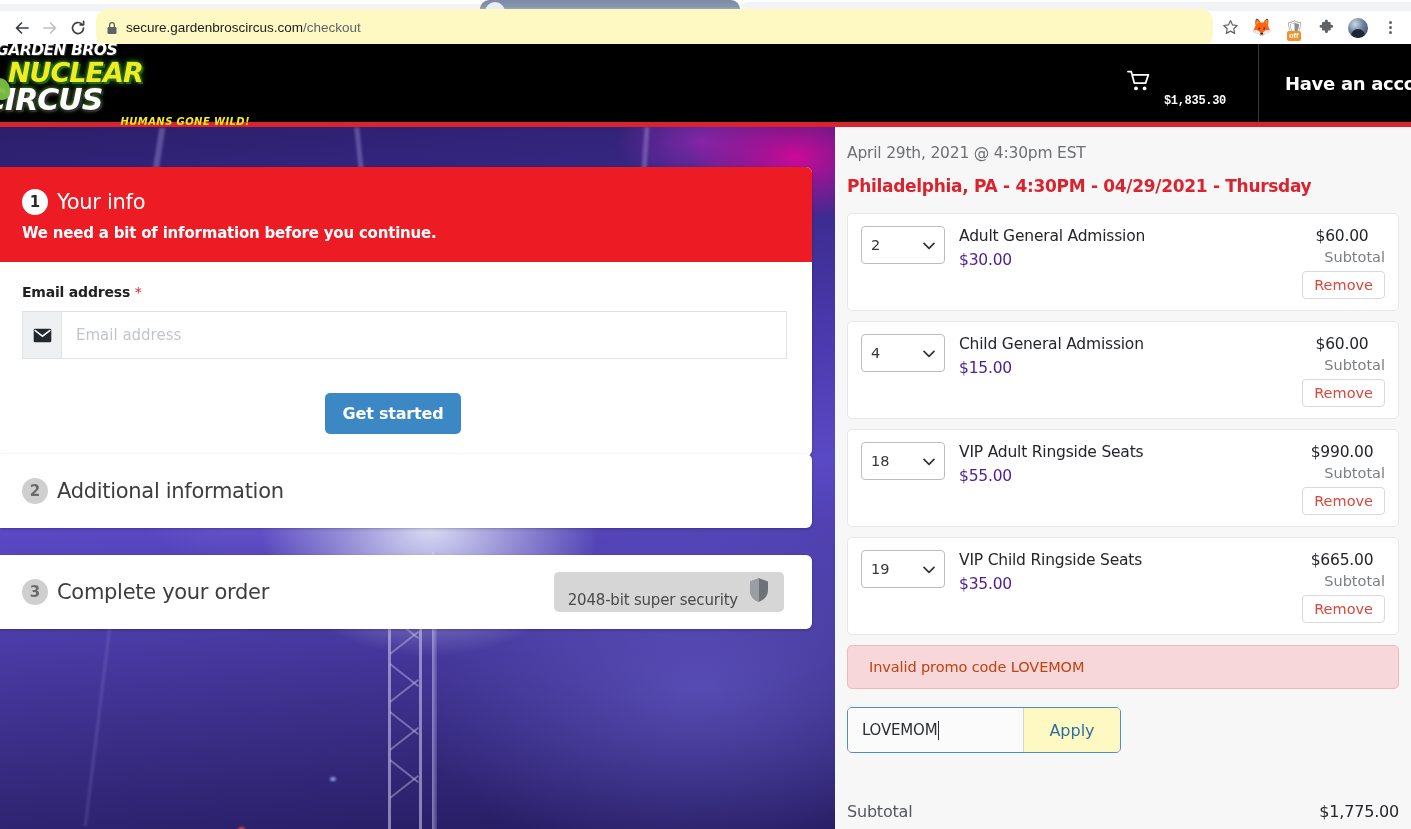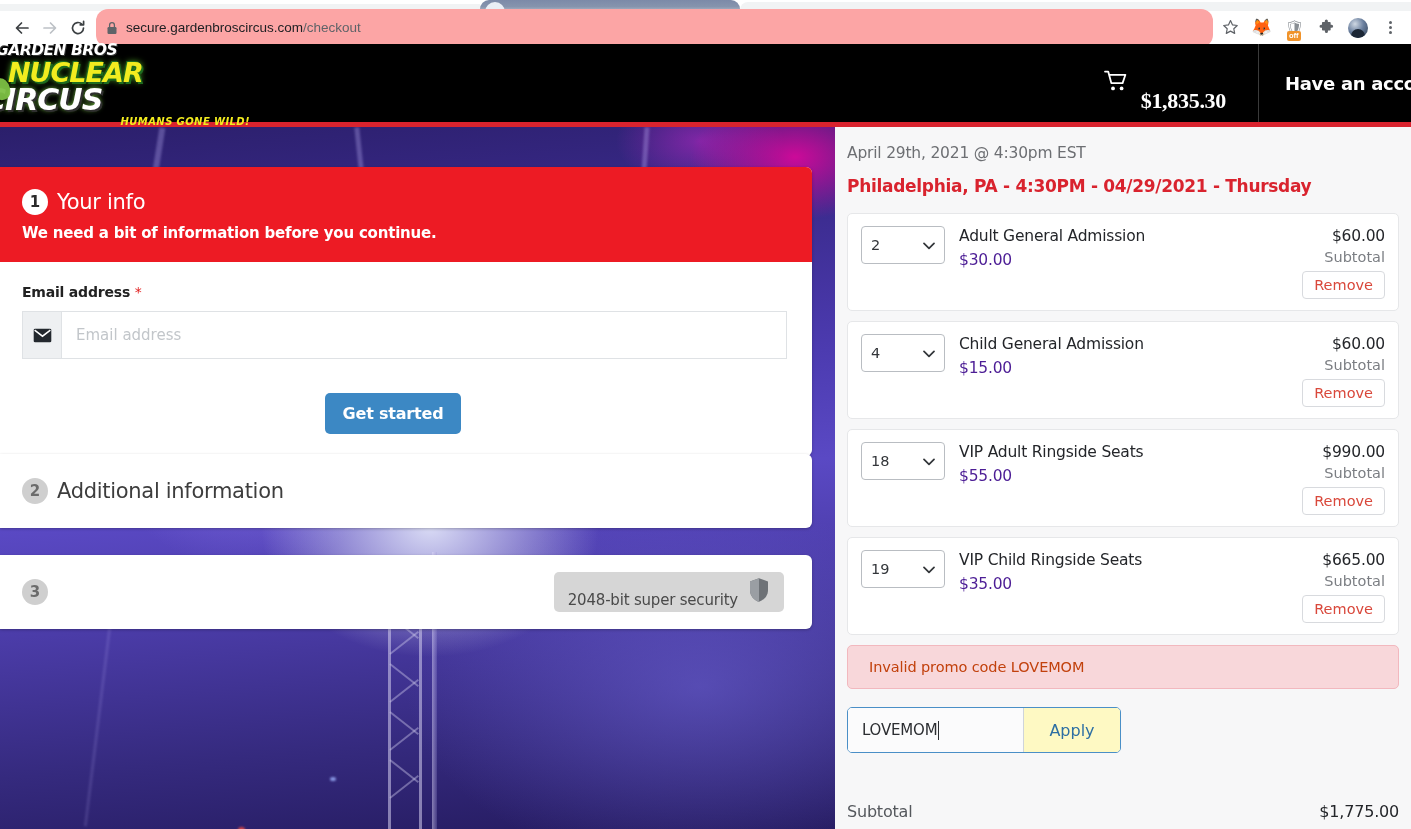--- a/index.html
+++ b/index.html
@@ -37,21 +37,21 @@
     height: 33px; background: #ffffff;
     display: flex; align-items: center; padding: 0 8px;
     position: relative;
   }
   .nav-btn {
     width: 28px; height: 28px; display: flex; align-items: center;
     justify-content: center; flex: 0 0 auto;
   }
   .nav-btn svg { display: block; }
   #omnibox {
-    flex: 1 1 auto; height: 38px; background: #fca5a5;
+    flex: 1 1 auto; height: 38px; background: #fef9c3;
     border-radius: 12px; display: flex; align-items: center;
     margin: 0 6px 0 4px; padding: 0 10px; min-width: 0;
     max-width: 1130px;
   }
   #omnibox .lock { margin-right: 8px; display: flex; align-items: center; }
   #url-text {
     font-size: 13.5px; color: #202124; white-space: nowrap; overflow: hidden;
   }
   #url-text .path { color: #5f6368; }
   .tb-icons { display: flex; align-items: center; gap: 10px; padding-right: 2px; }
@@ -127,22 +127,22 @@
   #header-right {
     position: absolute; right: 0; top: 0; height: 78px;
     display: flex; align-items: stretch;
   }
   #cart-box {
     display: flex; align-items: center; gap: 12px;
     padding: 0 32px 0 24px; color: #ffffff;
     border-right: 1px solid #3a3a3a;
   }
   #cart-total {
-    font-family: Liberation Serif, serif;
-    font-size: 22px; font-weight: bold; letter-spacing: -0.3px; margin-top: 36px;
+    font-family: Liberation Mono, monospace;
+    font-size: 12px; font-weight: bold; letter-spacing: -0.3px; margin-top: 36px;
   }
   #account-box {
     display: flex; align-items: center; padding: 0 12px 0 26px;
     color: #ffffff; font-family: "DejaVu Sans", sans-serif;
     font-size: 18px; font-weight: bold; letter-spacing: -0.3px;
     white-space: nowrap; overflow: hidden; width: 152px;
   }
   #header-rule { height: 5px; background: #d9232e; width: 1411px; }
 
   
@@ -289,20 +289,21 @@
   .item-price {
     font-family: "DejaVu Sans", sans-serif; font-size: 15.5px; color: #4c1d95;
     margin-top: 6px; letter-spacing: -0.2px;
   }
   .item-right {
     width: 86px; flex: 0 0 auto; text-align: right; padding-top: 1px;
   }
   .item-subtotal {
     font-family: "DejaVu Sans", sans-serif; font-size: 15.5px; color: #24262a;
     letter-spacing: -0.2px;
+    text-align: center;
   }
   .item-subtotal-label {
     font-family: "DejaVu Sans", sans-serif; font-size: 14.5px; color: #7b7e83;
     margin-top: 4px;
   }
   .remove-btn {
     position: absolute; right: 13px; bottom: 11px;
     background: #ffffff; border: 1px solid #d8dade; border-radius: 4px;
     color: #d9483b; font-family: "DejaVu Sans", sans-serif; font-size: 14.5px;
     padding: 5px 11px; cursor: pointer;
@@ -505,20 +506,21 @@
       <div class="step-card step-collapsed" id="step-2">
         <div class="step-title-row">
           <div class="step-badge grey">2</div>
           <div class="step-title">Additional information</div>
         </div>
       </div>
 
       <div class="step-card step-collapsed" id="step-3">
         <div class="step-title-row">
           <div class="step-badge grey">3</div>
+          <div class="step-title">Complete your order</div>
         </div>
         <div id="security-badge">
           <span class="sec-text">2048-bit super security</span>
           <span>
             <svg width="22" height="26" viewBox="0 0 22 26">
                 <path d="M11 1.2l9 3.3v8.4c0 6.2-4.3 10.2-9 11.9-4.7-1.7-9-5.7-9-11.9V4.5z" fill="#6e7277"></path>
                 <path d="M11 1.2v23.6c-4.7-1.7-9-5.7-9-11.9V4.5z" fill="#9a9ea3"></path>
               </svg>
           </span>
         </div>

